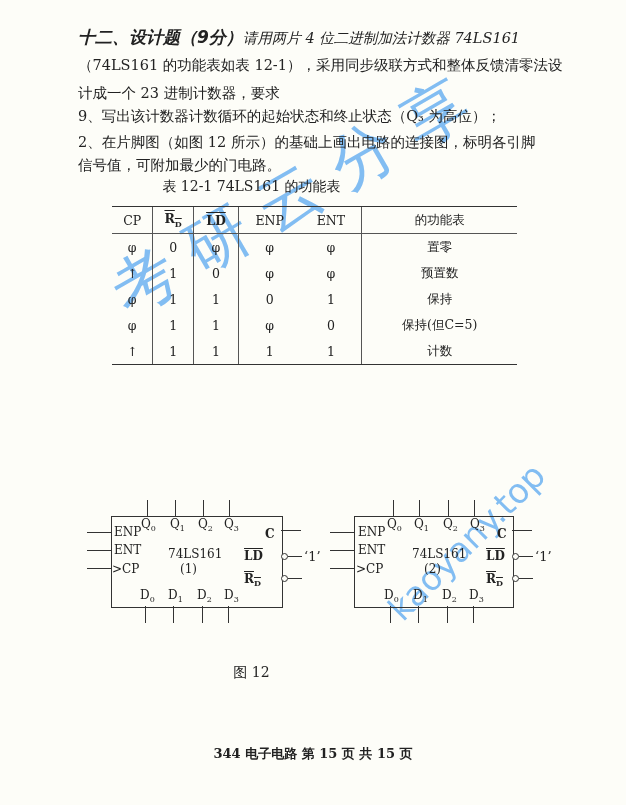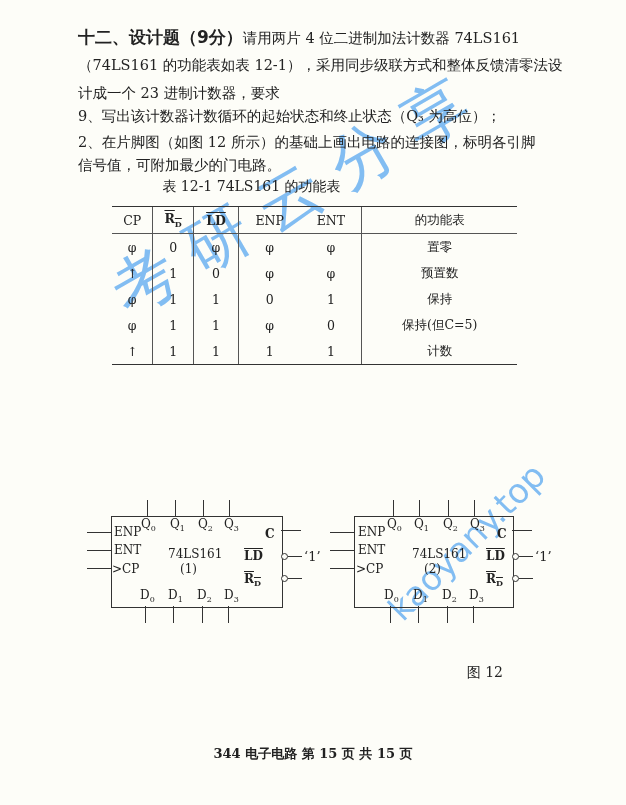--- a/index.html
+++ b/index.html
@@ -21,21 +21,21 @@
   .bubble{position:absolute;width:5px;height:5px;border:1.2px solid #333;border-radius:50%;background:#fdfdf8;}
   .wm{position:absolute;color:#5aa8f0;opacity:0.75;font-family:"DejaVu Sans",sans-serif;}
   .footer{position:absolute;left:0;width:626px;text-align:center;top:745px;font-size:13px;}
 </style>
 </head>
 <body>
 
 <div class="wm" style="left:95px;top:260px;font-size:64px;transform:rotate(-30deg);transform-origin:left top;letter-spacing:20px;">考研云分享</div>
 <div class="wm" style="left:380px;top:600px;font-size:34px;transform:rotate(-45deg);transform-origin:left top;">kaoyany.top</div>
 
-<div class="line" style="top:26px;">
+<div class="line" style="top:26px;font-style:italic;">
   <span class="q-title">十二、设计题（9分）</span><span>请用两片 4 位二进制加法计数器 74LS161</span>
 </div>
 <div class="line" style="top:56px;">（74LS161 的功能表如表 12-1），采用同步级联方式和整体反馈清零法设</div>
 <div class="line" style="top:84px;">计成一个 23 进制计数器，要求</div>
 <div class="line" style="top:107px;">9、写出该计数器计数循环的起始状态和终止状态（Q₃ 为高位）；</div>
 <div class="line" style="top:133px;">2、在片脚图（如图 12 所示）的基础上画出电路的连接图，标明各引脚</div>
 <div class="line" style="top:156px;">信号值，可附加最少的门电路。</div>
 
 <div class="caption" style="top:178px;">表 12-1   74LS161 的功能表</div>
 
@@ -166,15 +166,15 @@
   <span class="plabel ov" style="left:486px;top:572px;"><span>R</span><sub>D</sub></span>
   <span class="plabel" style="left:384px;top:588px;">D<sub>0</sub></span>
   <span class="plabel" style="left:413px;top:588px;">D<sub>1</sub></span>
   <span class="plabel" style="left:442px;top:588px;">D<sub>2</sub></span>
   <span class="plabel" style="left:469px;top:588px;">D<sub>3</sub></span>
   <span class="plabel" style="left:412px;top:547px;">74LS161</span>
   <span class="plabel" style="left:424px;top:562px;">(2)</span>
   <span class="plabel" style="left:535px;top:549px;font-size:13px;">‘1’</span>
 </div>
 
-<div class="caption" style="top:664px;text-align:right;">图 12</div>
+<div class="caption" style="top:664px;">图 12</div>
 
 <div class="footer" style="font-weight:bold;">344  电子电路  第 15 页  共 15 页</div>
 
 </body></html>

